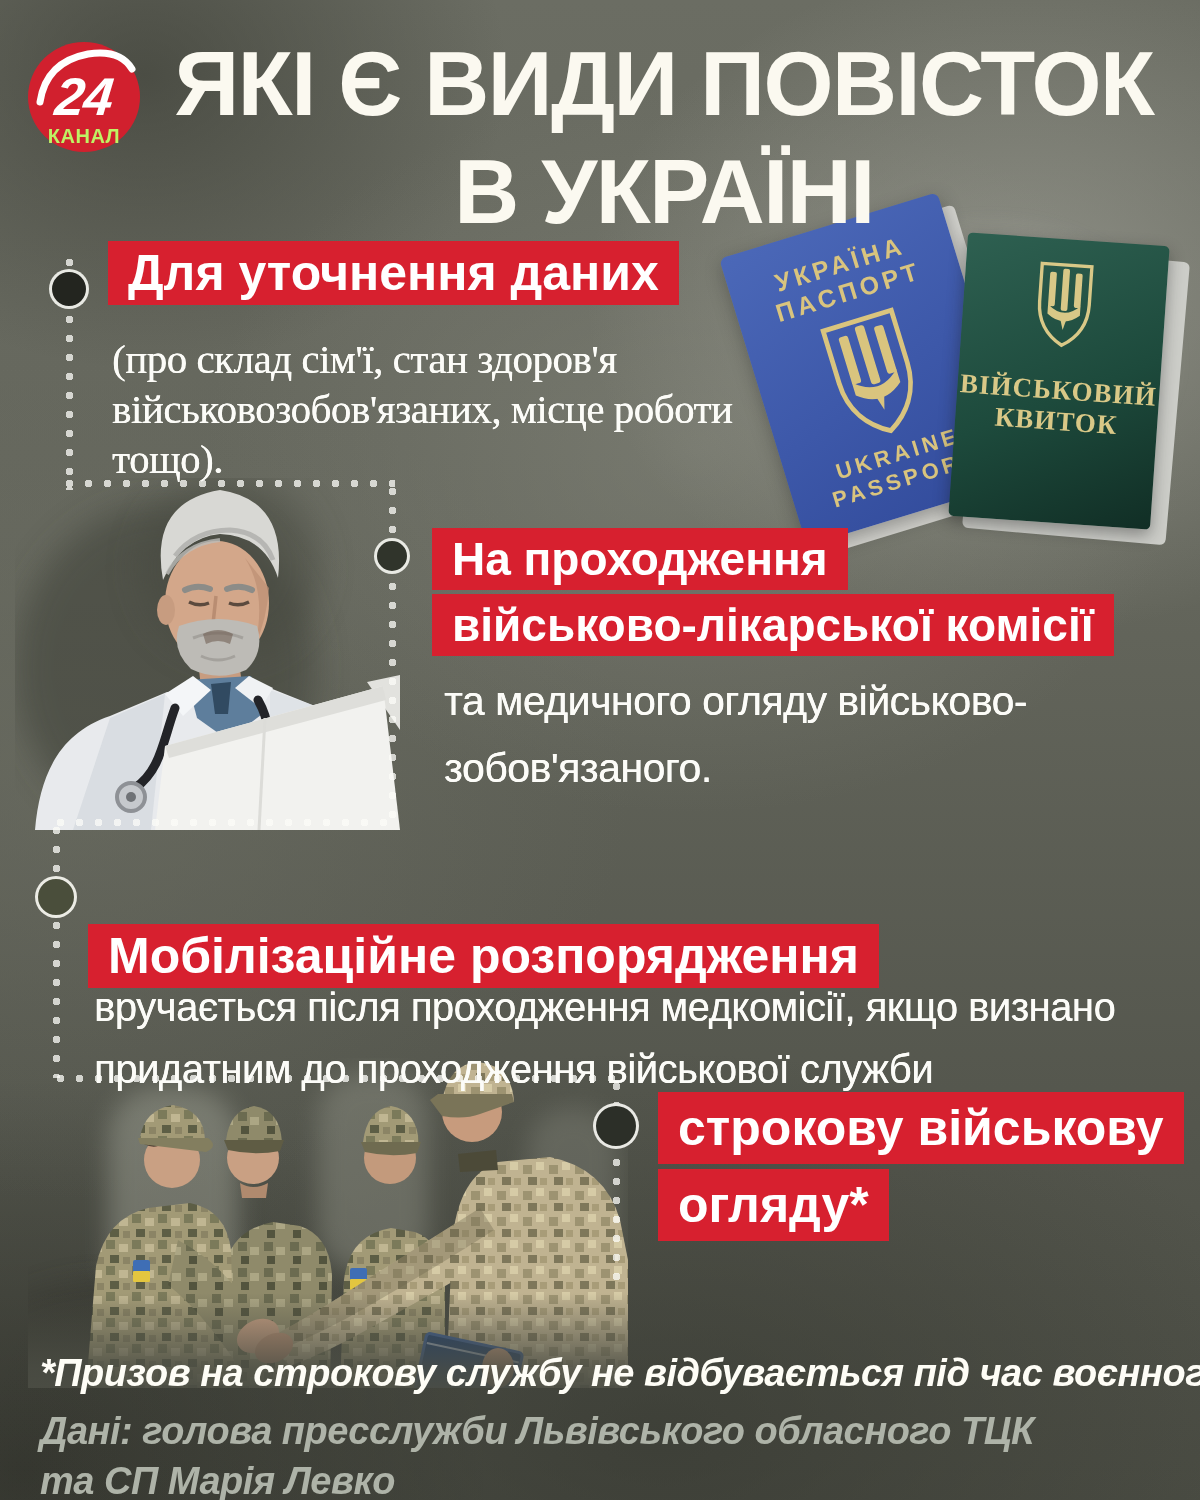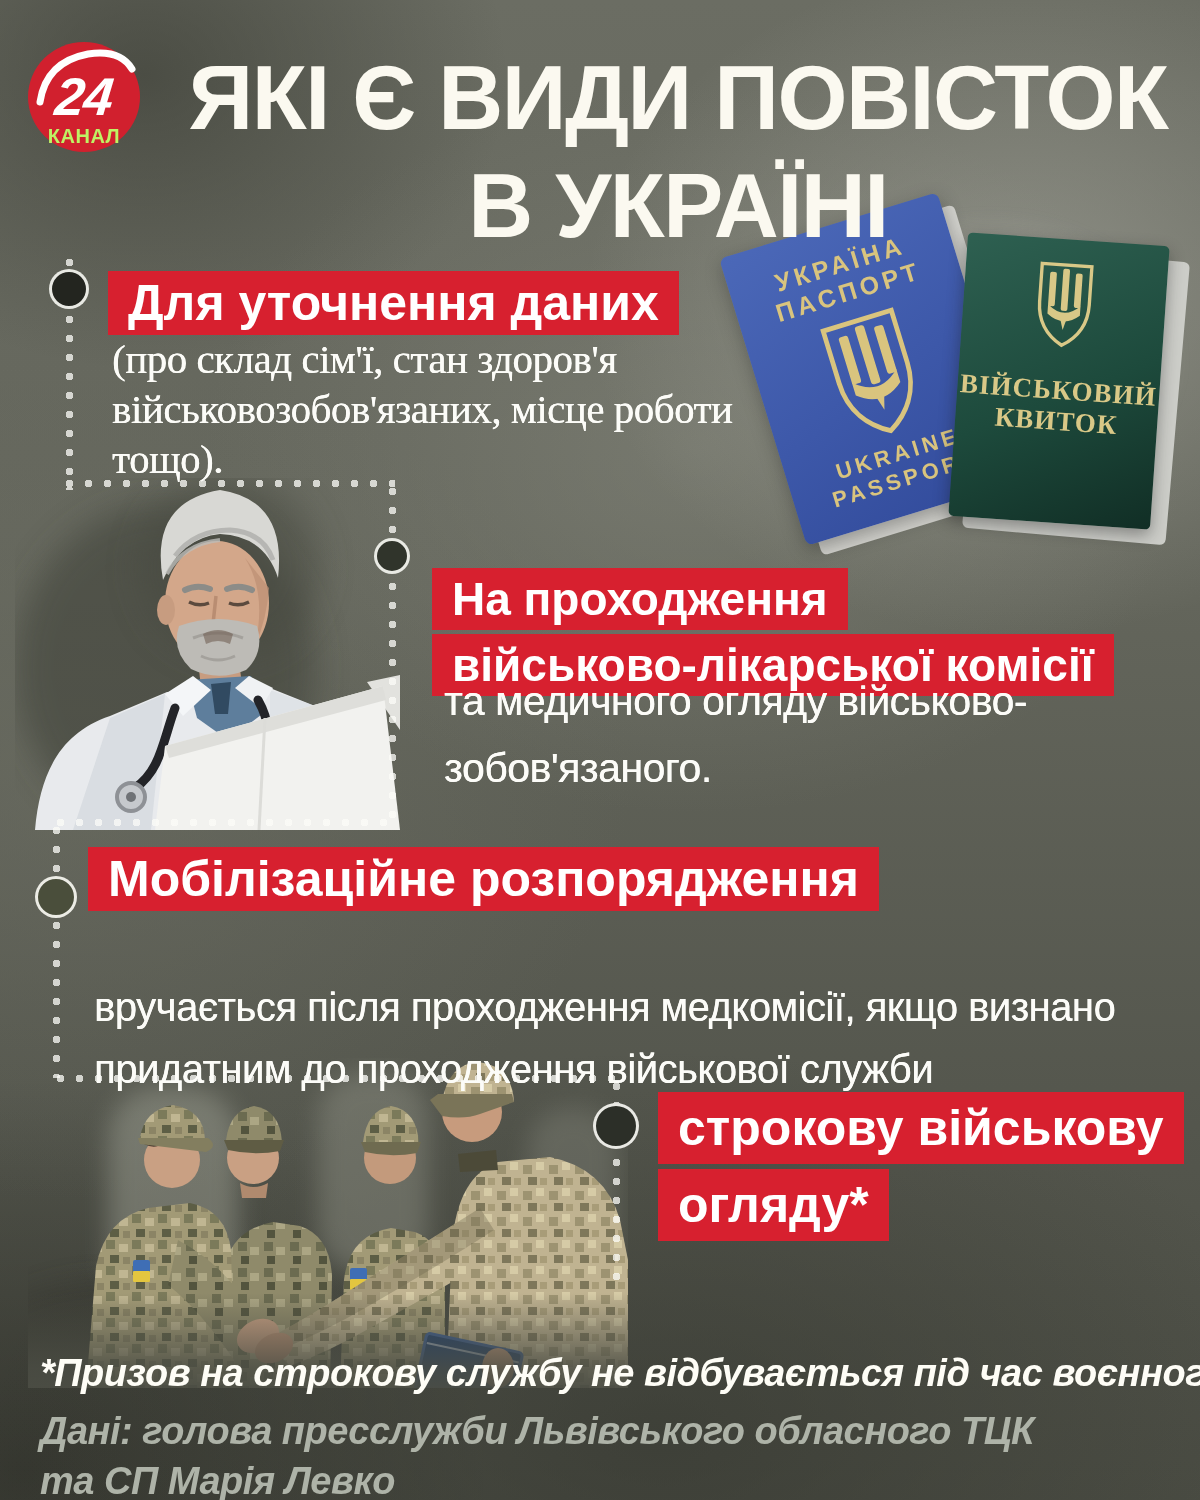--- a/index.html
+++ b/index.html
@@ -93,21 +93,21 @@
   <div class="marker" style="left:593px;top:1103px;width:46px;height:46px;background:#2c2f28;"></div>
 
   <div class="logo">
     <svg width="112" height="110" viewBox="0 0 112 110">
       <path d="M12 60 Q18 20 60 12 Q92 7 104 27" fill="none" stroke="#ffffff" stroke-width="7" stroke-linecap="round"></path>
     </svg>
     <div class="logo-num">24</div>
     <div class="logo-label">КАНАЛ</div>
   </div>
 
-  <h1 class="title" style="margin:18px;">
+  <h1 class="title" style="margin:4px;">
     <div>ЯКІ Є ВИДИ ПОВІСТОК</div>
     <div>В УКРАЇНІ</div>
   </h1>
 
   <div class="docs">
     <div class="docs-glow"></div>
     <div class="sheet" style="left:44px;top:26px;width:228px;height:298px;transform:rotate(-17deg);"></div>
     <div class="passport">
       <div class="t t1">УКРАЇНА</div>
       <div class="t">ПАСПОРТ</div>
@@ -121,21 +121,21 @@
     <div class="sheet" style="left:244px;top:48px;width:204px;height:284px;transform:rotate(5deg);background:#cccdc8;"></div>
     <div class="milid">
       <svg class="emblem" width="64" height="88" viewBox="0 0 64 92" style="display:block;color:#d9c887;">
           <use href="#trident"></use>
         </svg>
       <div class="m">ВІЙСЬКОВИЙ</div>
       <div class="m">КВИТОК</div>
     </div>
   </div>
 
-  <div class="banner f50" style="left:108px;top:271px;">
+  <div class="banner f50" style="left:108px;top:241px;">
     <div class="bar">Для уточнення даних</div>
   </div>
   <div class="body-text lh50" style="left:112px;top:334px;">
     <div>(про склад сім'ї, стан здоров'я</div>
     <div>військовозобов'язаних, місце роботи</div>
     <div>тощо).</div>
   </div>
 
   <div class="doctor">
     <svg width="385" height="352" viewBox="0 0 385 352">
@@ -181,30 +181,30 @@
       <circle cx="116" cy="319" r="14" fill="#c6c9cd" stroke="#8e9196" stroke-width="4"></circle>
       <circle cx="116" cy="319" r="5" fill="#6f7276"></circle>
 
       <path d="M352 204 L385 197 L385 252 Z" fill="#e2e2de"></path>
       <path d="M150 268 L368 208 L385 352 L140 352 Z" fill="#f2f2ef"></path>
       <path d="M150 268 L368 208 L371 222 L154 280 Z" fill="#dededa"></path>
       <path d="M250 240 L244 352" stroke="#dcdcd8" stroke-width="3" fill="none"></path>
     </svg>
   </div>
 
-  <div class="banner f46" style="left:432px;top:528px;margin-top:40px;">
+  <div class="banner f46" style="left:432px;top:528px;">
     <div class="bar">На проходження</div>
     <div class="bar">військово-лікарської комісії</div>
   </div>
   <div class="body-text lh67" style="left:444px;top:668px;">
     <div>та медичного огляду військово-</div>
     <div>зобов'язаного.</div>
   </div>
 
-  <div class="banner f50" style="left:88px;top:847px;">
+  <div class="banner f50" style="left:88px;top:924px;">
     <div class="bar">Мобілізаційне розпорядження</div>
   </div>
   <div class="body-text lh62" style="left:94px;top:976px;font-size:40px;">
     <div>вручається після проходження медкомісії, якщо визнано</div>
     <div>придатним до проходження військової служби</div>
   </div>
 
   <div class="soldiers">
     <svg width="600" height="330" viewBox="0 0 600 330">
       <defs>

